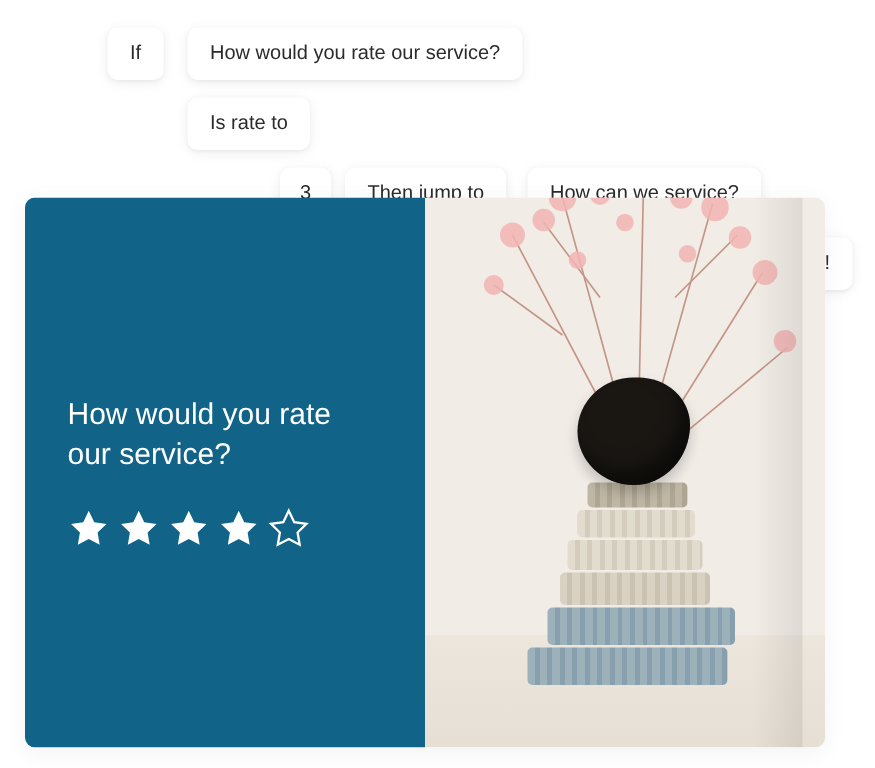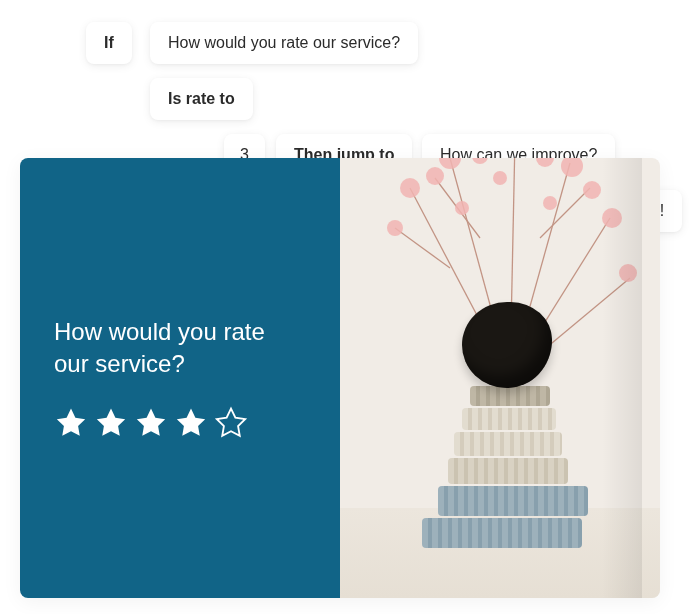--- a/index.html
+++ b/index.html
@@ -16,21 +16,21 @@
   .pill {
     position: absolute;
     background: #ffffff;
     border-radius: 8px;
     box-shadow: 0 2px 10px rgba(0,0,0,0.07), 0 1px 3px rgba(0,0,0,0.04);
     padding: 12px 18px;
     font-size: 16px;
     color: #2b2b2b;
     white-space: nowrap;
   }
-  .pill.bold { font-weight: 700; }
+  .pill.bold { font-weight: 400; }
 
   
   .card {
     position: absolute;
     left: 20px;
     top: 158px;
     width: 640px;
     height: 440px;
     border-radius: 8px;
     overflow: hidden;
@@ -94,21 +94,21 @@
 </head>
 <body>
 
 <div class="pill bold" style="left:86px; top:22px;">If</div>
 <div class="pill" style="left:150px; top:22px;">How would you rate our service?</div>
 
 <div class="pill bold" style="left:150px; top:78px;">Is rate to</div>
 
 <div class="pill" style="left:224px; top:134px; padding:12px 16px;">3</div>
 <div class="pill bold" style="left:276px; top:134px;">Then jump to</div>
-<div class="pill" style="left:422px; top:134px;">How can we improve?</div>
+<div class="pill" style="left:422px; top:134px;">How can we service?</div>
 
 <div class="pill" style="left:224px; top:190px; padding:12px 16px;">5</div>
 <div class="pill bold" style="left:276px; top:190px;">Then jump to</div>
 <div class="pill" style="left:422px; top:190px;">5 stars? You just made our day!</div>
 
 <div class="card">
   <div class="card-left">
     <div class="question">How would you rate our service?</div>
     <div class="stars">
       <span class="star">

